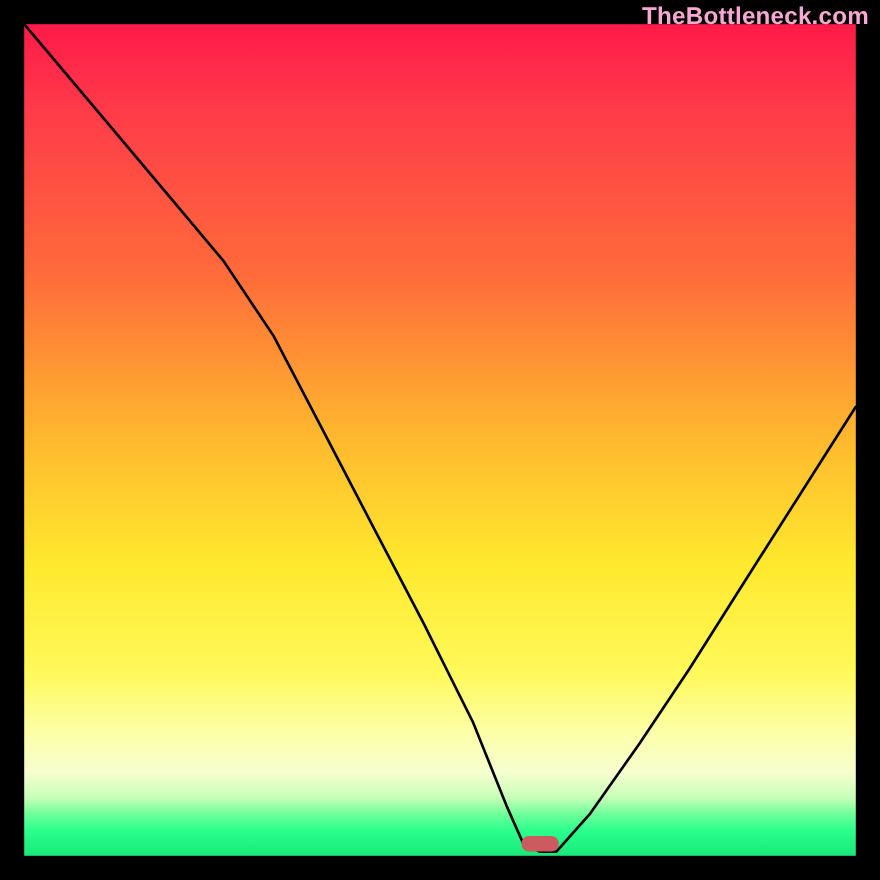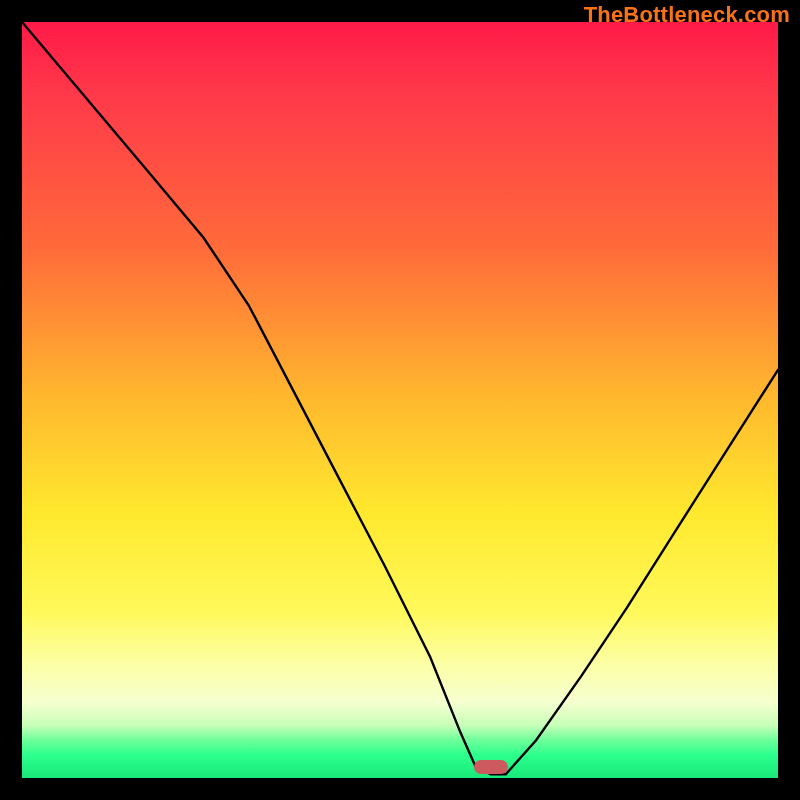--- a/index.html
+++ b/index.html
@@ -39,21 +39,21 @@
       #c8ffb8 93%,
       #6eff9a 95%,
       #2bff8c 97%,
       #18e878 100%
     );
   }
   .watermark {
     position: absolute;
     top: 2px;
     right: 10px;
-    color: #f97316;
+    color: #f9a8d4;
     font-size: 22px;
     font-weight: 600;
     letter-spacing: 0.2px;
     user-select: none;
   }
   svg.curve {
     position: absolute;
     left: 22px;
     top: 22px;
     width: 756px;

